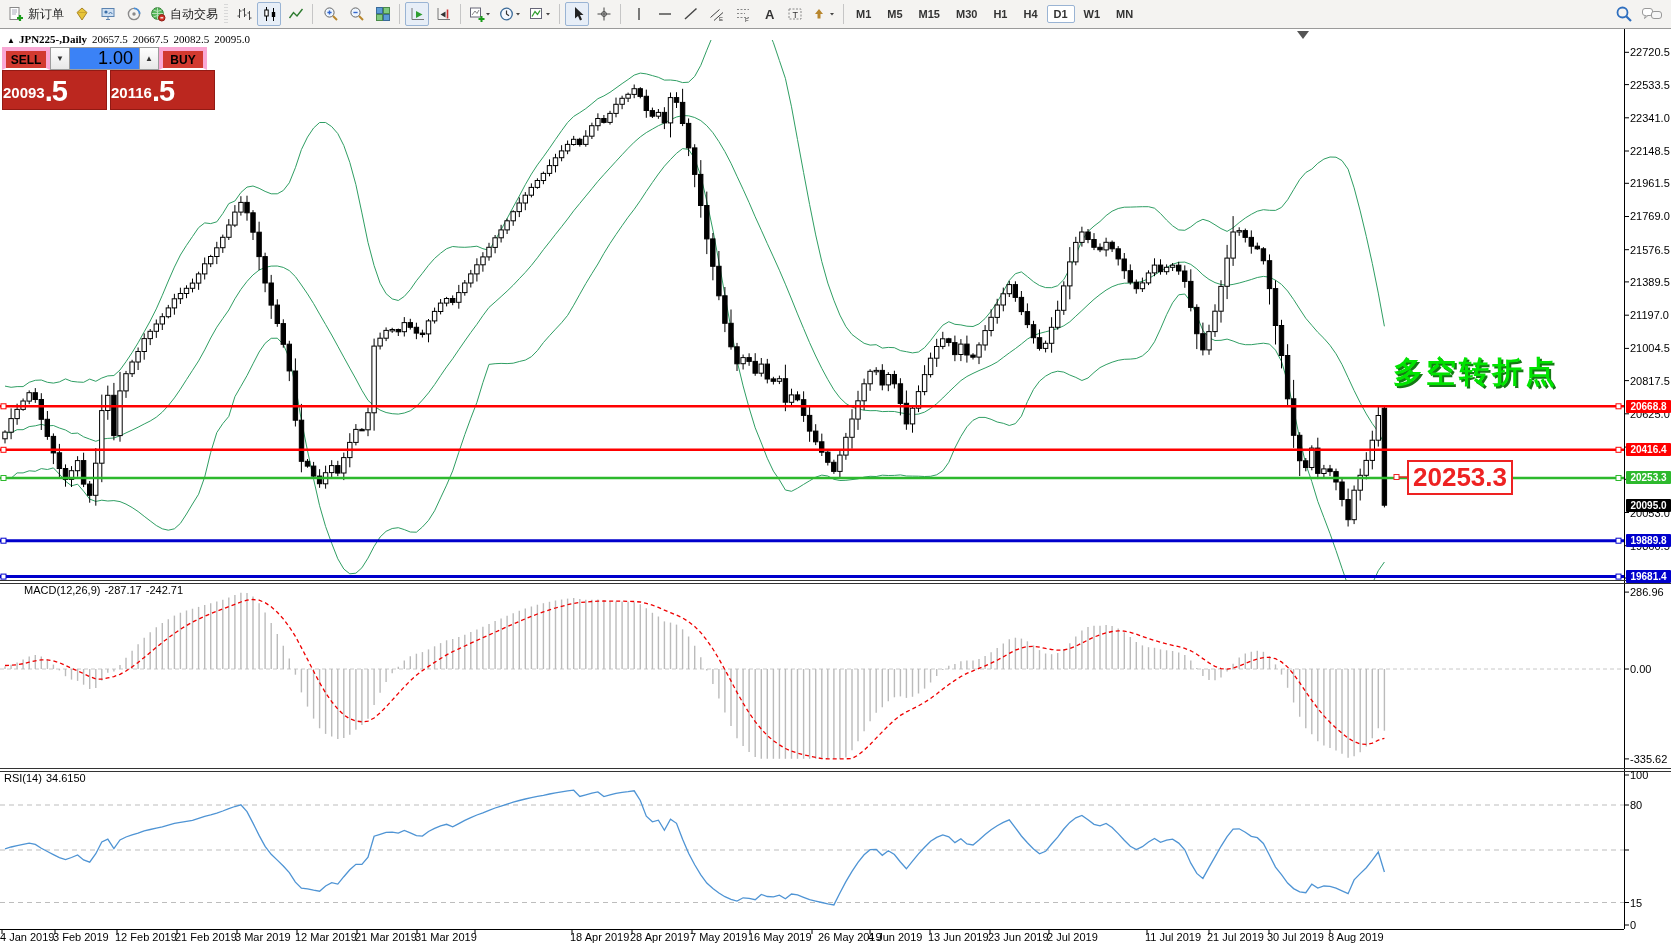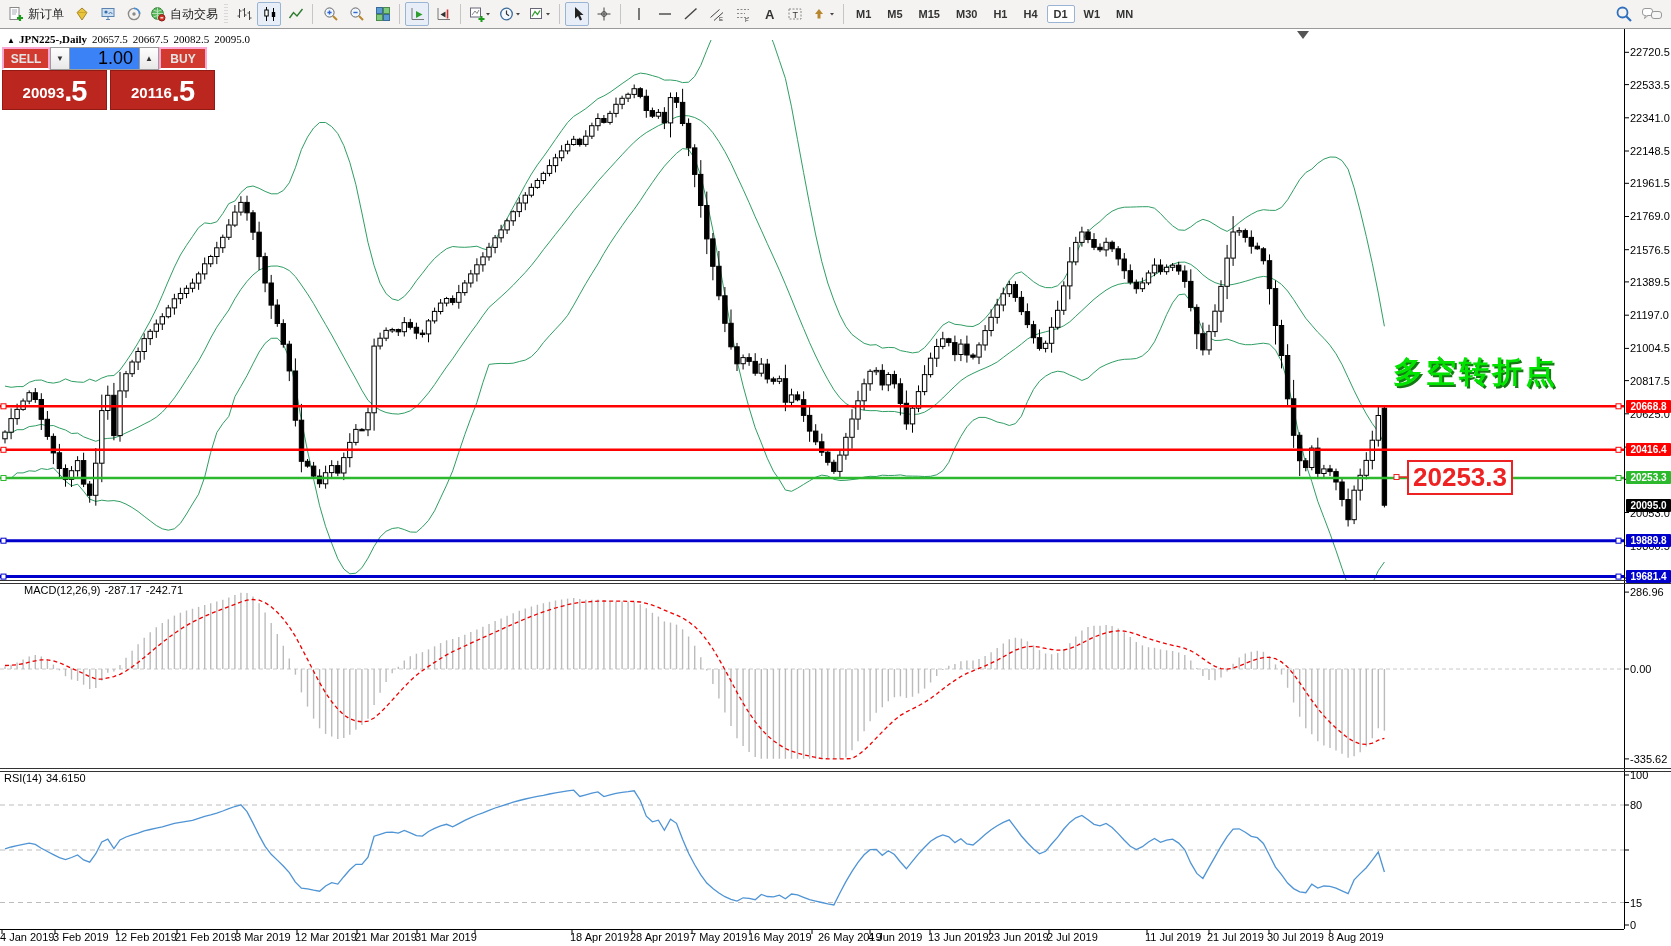--- a/index.html
+++ b/index.html
@@ -17,30 +17,30 @@
   .tf.sel{background:#fff;border-color:#9ab4d4;}
   .tb-right{margin-left:auto;display:flex;align-items:center;}
   
   .chart-title{position:absolute;left:7px;top:33px;font-size:11px;color:#000;z-index:5;font-family:Liberation Serif, serif;}
   .chart-title .tri{font-size:8px;margin-right:4px;}
   .chart-title b{font-weight:bold;}
   .chart-title span.v{margin-left:5px;}
   
   .ocp{position:absolute;left:2px;top:47px;width:213px;z-index:6;font-family:"Liberation Sans",sans-serif;}
   .ocp-row1{display:flex;height:23px;}
-  .btn-sell,.btn-buy{width:48px;background:#d23a30;color:#e5e5e5;font-size:12px;font-weight:bold;
-    display:flex;align-items:center;justify-content:center;border:2px solid #f9a8d4;box-sizing:border-box;}
+  .btn-sell,.btn-buy{width:48px;background:#d23a30;color:#000000;font-size:12px;font-weight:bold;
+    display:flex;align-items:center;justify-content:center;border:4px solid #f9a8d4;box-sizing:border-box;}
   .btn-sell{border-bottom:2px solid #fff;}
   .btn-buy{border-bottom:2px solid #fff;}
   .spin{width:20px;background:linear-gradient(#fefefe,#e8e8e8);border:1px solid #9c9c9c;box-sizing:border-box;
     display:flex;align-items:center;justify-content:center;font-size:8px;color:#333;}
   .vol{width:69px;background:#3b82f6;border:1px solid #9c9c9c;border-left:none;border-right:none;box-sizing:border-box;
     font-size:18px;color:#000;display:flex;align-items:center;justify-content:flex-end;padding-right:6px;}
   .ocp-row2{display:flex;height:40px;margin-top:0;}
-  .price-cell{width:105px;background:#bb271f;color:#fff;display:flex;align-items:flex-end;justify-content:center;
+  .price-cell{width:105px;background:#bb271f;color:#fff;display:flex;align-items:flex-end;
     padding-bottom:3px;box-sizing:border-box;border:1px solid #921a14;}
   .price-cell+.price-cell{margin-left:3px;}
   .price-cell .sm{font-size:15px;font-weight:bold;line-height:26px;}
   .price-cell .big{font-size:29px;font-weight:bold;line-height:29px;letter-spacing:-1px;}
   
   .axis-col{position:absolute;left:1626px;top:0;width:45px;height:946px;z-index:4;}
   .ptick{position:absolute;left:4px;width:41px;font-size:11px;color:#000;white-space:nowrap;}
   .ptag{position:absolute;left:0;width:45px;height:13px;font-size:10px;font-weight:bold;color:#fff;
     text-align:center;line-height:13px;border-radius:1px;}
   .itick{position:absolute;left:4px;width:41px;font-size:11px;color:#000;white-space:nowrap;}

